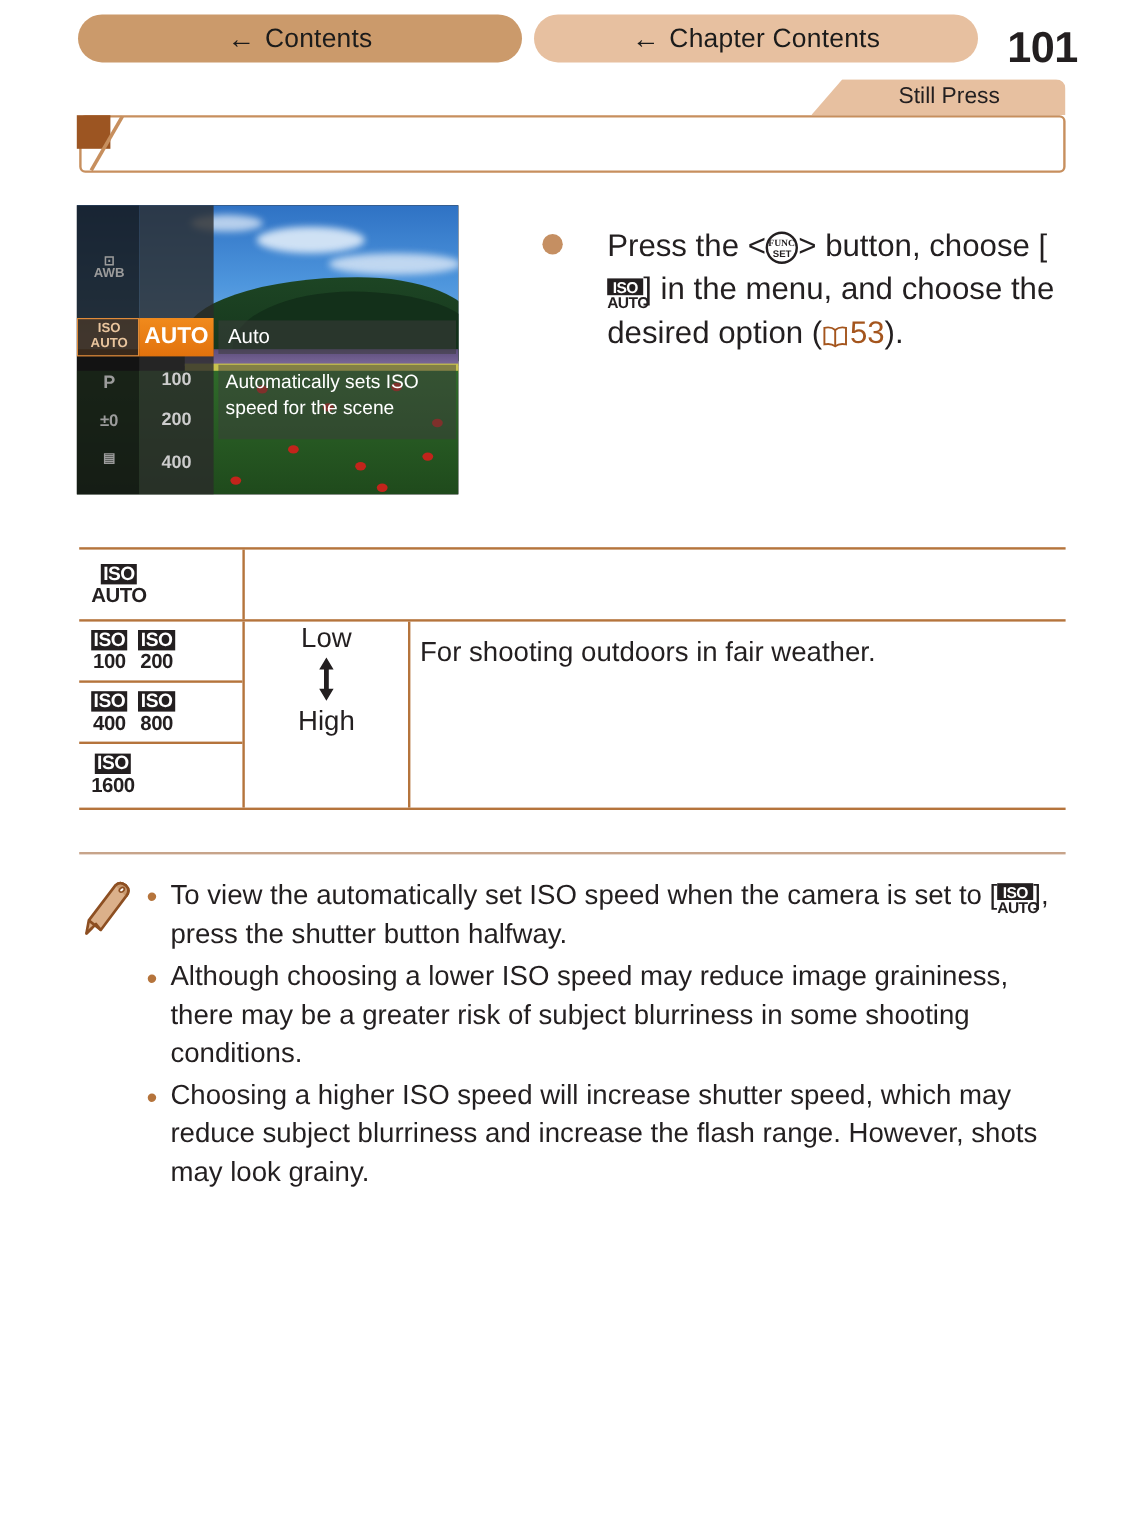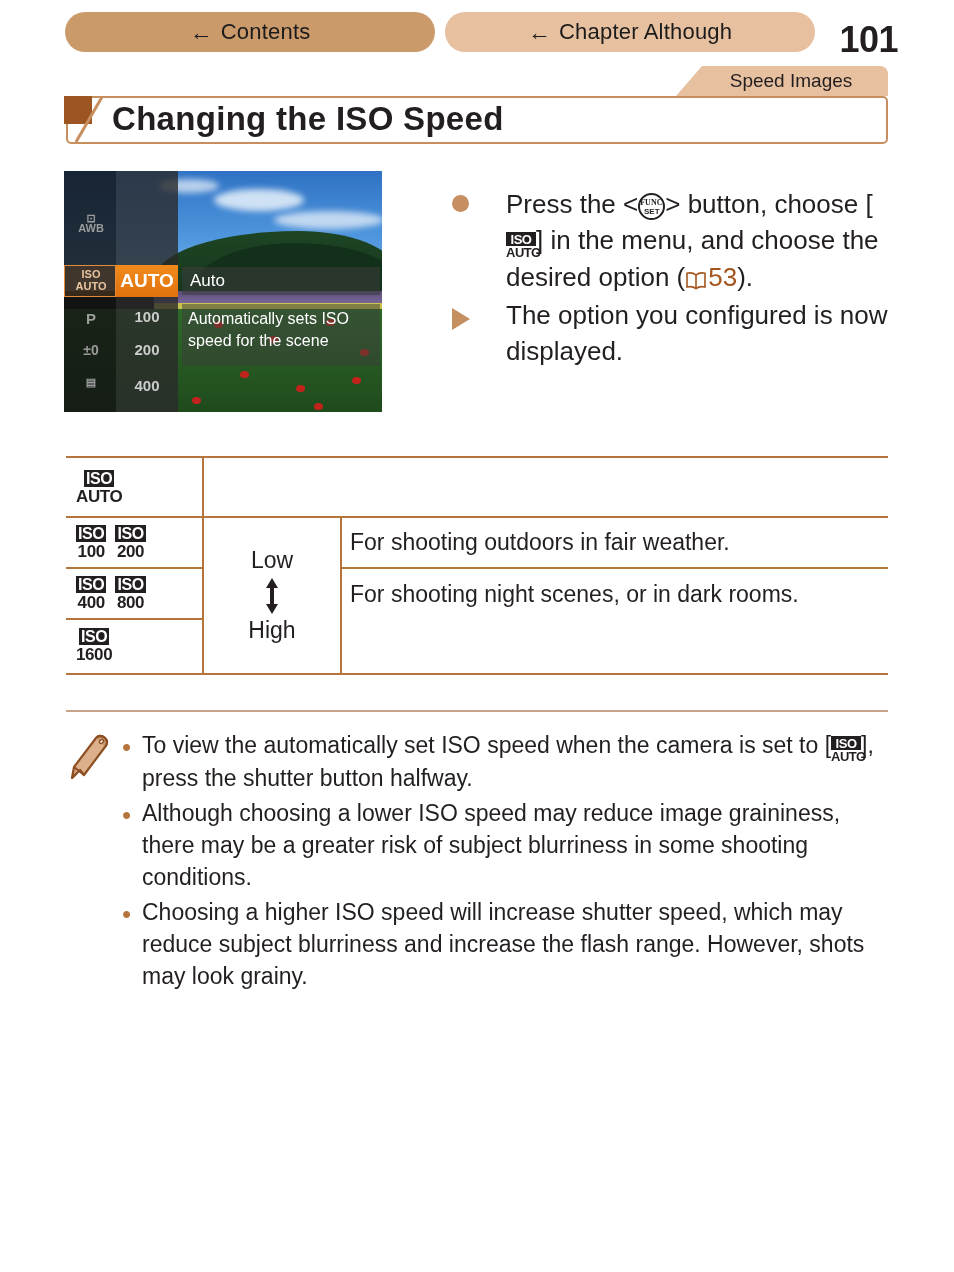--- a/index.html
+++ b/index.html
@@ -175,21 +175,21 @@
   
   .tbl { position: absolute; left: 66px; top: 456px; width: 822px; }
   .rule { height: 2px; background: #b5743c; }
   .trow { display: flex; }
   .cell-icon {
     width: 138px; flex: 0 0 138px; border-right: 2px solid #b5743c;
     display: flex; align-items: center; padding-left: 10px;
   }
   .cell-mid {
     width: 138px; flex: 0 0 138px; border-right: 2px solid #b5743c;
-    display: flex; align-items: center; justify-content: center;
+    display: flex; justify-content: center;
   }
   .cell-desc { flex: 1; display: flex; align-items: center; padding-left: 8px;
                font-size: 23px; color: #231f20; }
   .cell-desc-tall { flex: 1; padding: 8px 8px 6px 8px; font-size: 23px;
                     line-height: 1.3; color: #231f20; }
   .sub { flex: 1; }
   .subrow { display: flex; }
   .subrow .cell-desc { height: 51px; border-bottom: 2px solid #b5743c; }
   .subrow:last-child .cell-desc { border-bottom: none; }
 
@@ -224,35 +224,34 @@
 
 <div class="page">
 
   <div class="topnav">
     <div class="nav-btn nav-contents">
       <span class="arrow">←</span>
       <span>Contents</span>
     </div>
     <div class="nav-btn nav-chapter">
       <span class="arrow">←</span>
-      <span>Chapter Although</span>
+      <span>Chapter Contents</span>
     </div>
     <div class="pagenum">101</div>
   </div>
 
   <div class="tab-still">
-    <span>Speed Images</span>
+    <span>Still Press</span>
   </div>
 
   <div class="title-bar"></div>
   <div class="title-square"></div>
   <svg class="title-slash" viewBox="0 0 34 48">
     <path d="M30 1 L4 46" stroke="#c78f5e" stroke-width="3" fill="none"></path>
   </svg>
-  <div class="title-text">Changing the ISO Speed</div>
 
   <div class="cam">
     <div class="cam-sky"></div>
     <div class="cam-cloud1"></div>
     <div class="cam-cloud2"></div>
     <div class="cam-cloud3"></div>
     <div class="cam-trees"></div>
     <div class="cam-trees2"></div>
     <div class="cam-purple"></div>
     <div class="cam-yellow"></div>
@@ -292,26 +291,20 @@
     <div class="instr-row">
       <div class="mark">
           <div class="dot-mark"></div>
         </div>
       <div class="instr-text"><span>Press the &lt;</span><span class="funcset"><b class="t">FUNC.</b><b class="b">SET</b></span><span>&gt; button, choose [</span><span class="isoglyph"><span class="iso-top">ISO</span><span class="iso-bot">AUTO</span></span><span>] in the menu, and choose the desired option (</span><span class="bookref"><svg class="book-icon" width="22" height="19" viewBox="0 0 22 19">
               <path d="M11 4 C8.5 1.8 5 1.5 2 2.2 L2 16 C5 15.3 8.5 15.6 11 17.6 C13.5 15.6 17 15.3 20 16 L20 2.2 C17 1.5 13.5 1.8 11 4 Z" fill="none" stroke="#a4551d" stroke-width="1.6"></path>
               <path d="M11 4 L11 17.6" stroke="#a4551d" stroke-width="1.6"></path>
             </svg><span>53</span></span><span>).</span></div>
     </div>
 
-    <div class="instr-row">
-      <div class="mark">
-          <div class="tri-mark"></div>
-        </div>
-      <div class="instr-text">The option you configured is now displayed.</div>
-    </div>
 
   </div>
 
   <div class="tbl">
 
     <div class="rule"></div>
 
     <div class="trow" style="height:58px">
       <div class="cell-icon">
         <div class="iso-box">
@@ -369,23 +362,20 @@
             <path d="M11 2 L17 12 L13 12 L13 28 L17 28 L11 38 L5 28 L9 28 L9 12 L5 12 Z" fill="#231f20"></path>
           </svg>
           <span>High</span>
         </div>
       </div>
 
       <div class="sub">
         <div class="subrow">
           <div class="cell-desc">For shooting outdoors in fair weather.</div>
         </div>
-        <div class="subrow">
-          <div class="cell-desc">For shooting night scenes, or in dark rooms.</div>
-        </div>
       </div>
 
     </div>
 
     <div class="rule"></div>
   </div>
 
   <div class="notes-rule" style="top:710px"></div>
 
   <div class="notes">

